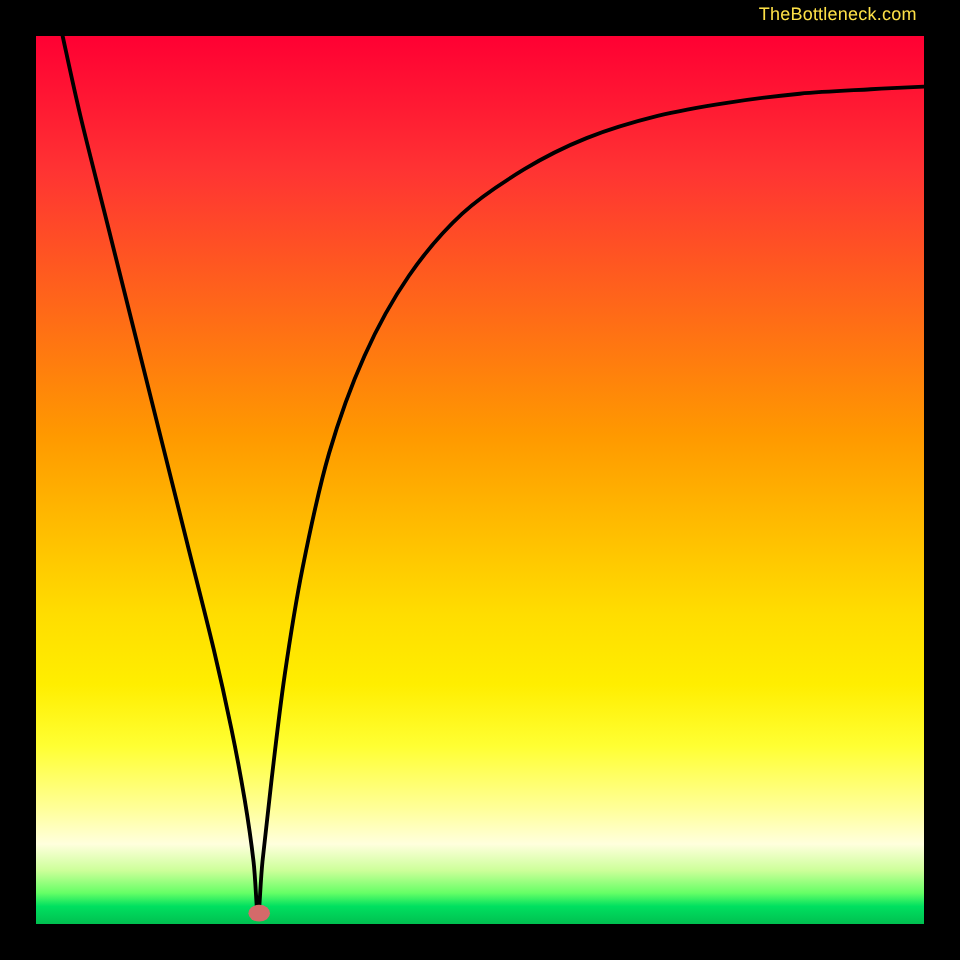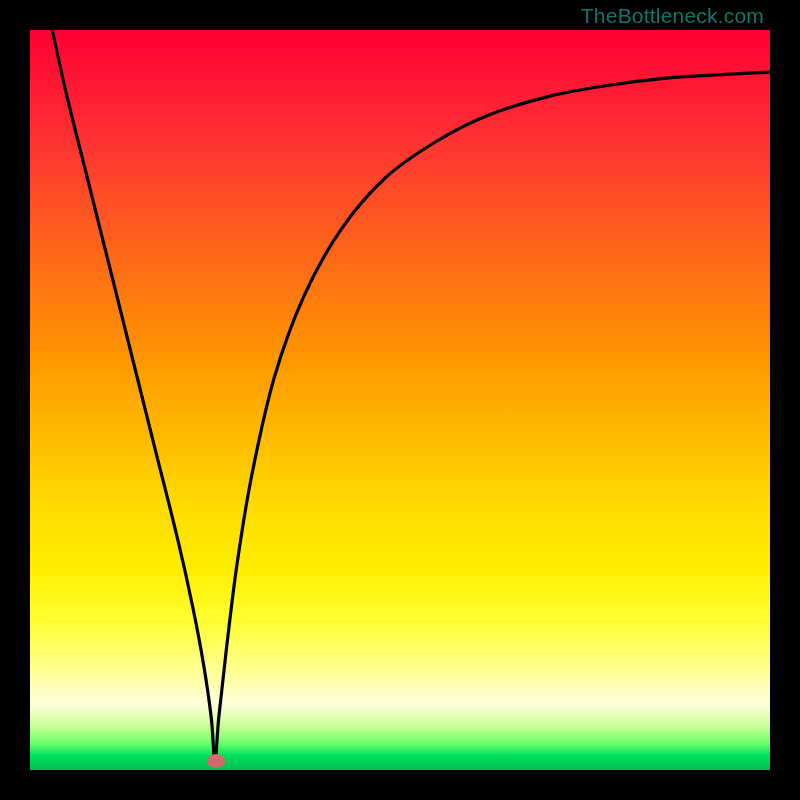--- a/index.html
+++ b/index.html
@@ -19,21 +19,21 @@
       #ffee00 73%,
       #ffff33 80%,
       #ffff99 87%,
       #ffffdd 91%,
       #ccff99 94%,
       #66ff66 96.5%,
       #00e060 98%,
       #00c050 100%);
   }
   .curve-svg { position: absolute; top: 0; left: 0; width: 100%; height: 100%; }
-  .watermark { position: absolute; top: 4px; right: 36px; color: #0f766e; font-size: 21px; font-weight: 500; font-family: Arial, sans-serif; letter-spacing: 0.2px; }
+  .watermark { position: absolute; top: 4px; right: 36px; color: #fde047; font-size: 15px; font-weight: 500; font-family: Arial, sans-serif; letter-spacing: 0.2px; }
   .marker { position: absolute; width: 18px; height: 14px; background: #d46a6a; border-radius: 50%; transform: translate(-50%, -50%); }
 </style>
 </head>
 <body>
 
 <div class="frame">
   <div class="plot-area">
     <div class="gradient-bg"></div>
     <svg class="curve-svg" viewBox="0 0 740 740" preserveAspectRatio="none">
       <path id="curve-path" fill="none" stroke="#000" stroke-width="3.2" stroke-linecap="round" stroke-linejoin="round" d="M 22.20 0.00 C 24.67 11.10, 30.83 40.70, 37.00 66.60 C 43.17 92.50, 51.80 125.80, 59.20 155.40 C 66.60 185.00, 74.00 214.60, 81.40 244.20 C 88.80 273.80, 96.20 303.40, 103.60 333.00 C 111.00 362.60, 118.40 392.20, 125.80 421.80 C 133.20 451.40, 141.83 484.70, 148.00 510.60 C 154.17 536.50, 158.48 556.23, 162.80 577.20 C 167.12 598.17, 170.82 617.90, 173.90 636.40 C 176.98 654.90, 179.45 672.17, 181.30 688.20 C 183.15 704.23, 183.77 732.60, 185.00 732.60 C 186.23 732.60, 186.85 706.70, 188.70 688.20 C 190.55 669.70, 193.02 647.50, 196.10 621.60 C 199.18 595.70, 202.88 562.40, 207.20 532.80 C 211.52 503.20, 215.83 474.83, 222.00 444.00 C 228.17 413.17, 235.57 377.40, 244.20 347.80 C 252.83 318.20, 262.70 291.07, 273.80 266.40 C 284.90 241.73, 297.23 219.53, 310.80 199.80 C 324.37 180.07, 339.17 162.80, 355.20 148.00 C 371.23 133.20, 389.73 121.48, 407.00 111.00 C 424.27 100.52, 440.30 92.50, 458.80 85.10 C 477.30 77.70, 498.27 71.53, 518.00 66.60 C 537.73 61.67, 557.47 58.58, 577.20 55.50 C 596.93 52.42, 616.67 49.95, 636.40 48.10 C 656.13 46.25, 678.33 45.39, 695.60 44.40 C 712.87 43.41, 732.60 42.55, 740.00 42.18"></path>

